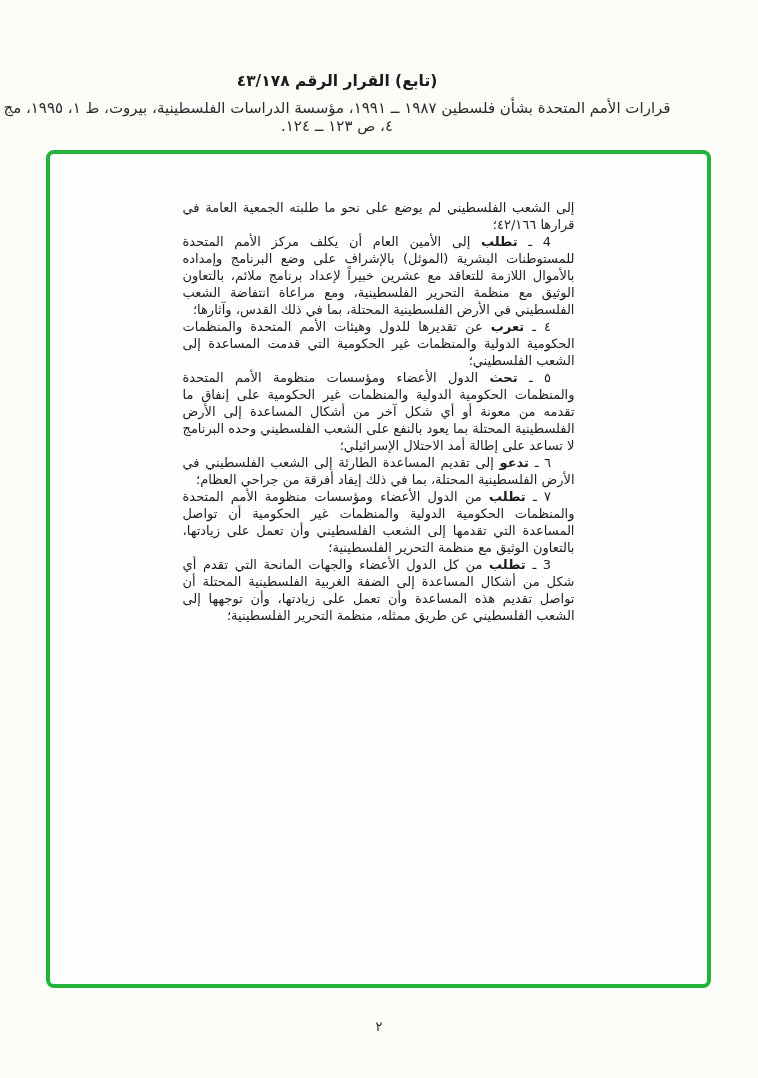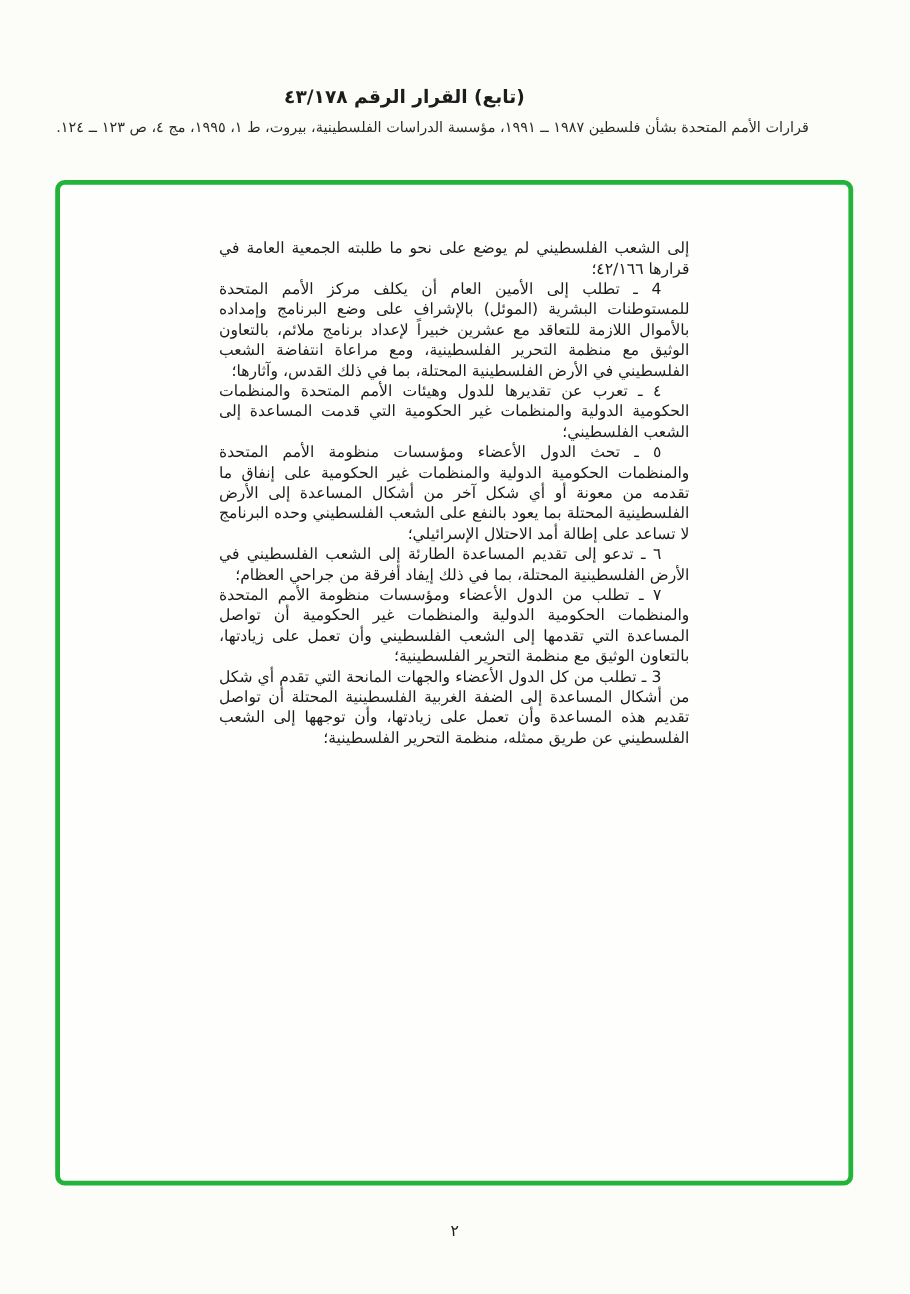--- a/index.html
+++ b/index.html
@@ -23,23 +23,22 @@
     text-align: center;
     direction: rtl;
   }
   .title {
     font-size: 15.5px;
     font-weight: 700;
     letter-spacing: 0.5px;
   }
   .citation {
     margin-top: 9px;
-    font-size: 12px;
+    font-size: 15px;
     color: #2a2a2a;
-    text-align: right;
   }
   .frame {
     position: absolute;
     left: 46px;
     top: 150px;
     width: 657px;
     height: 830px;
     border: 4px solid #23b33a;
     border-radius: 8px;
     background: #fefefd;
@@ -58,21 +57,21 @@
     margin: 0;
     padding: 0;
   }
   .para.numbered {
     text-indent: 1.8em;
   }
   .num {
     font-weight: 400;
   }
   .verb {
-    font-weight: 400;
+    font-weight: 700;
   }
   .footer {
     position: absolute;
     left: 0;
     bottom: 44px;
     width: 758px;
     text-align: center;
     font-size: 13px;
     direction: rtl;
   }

